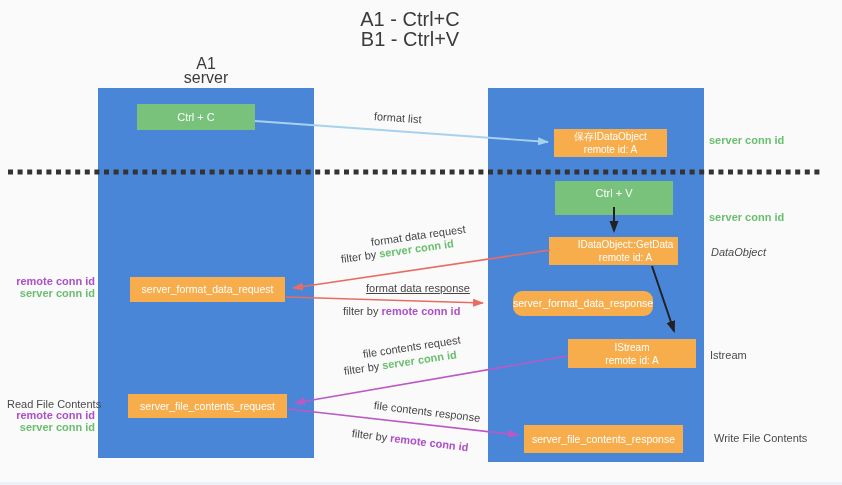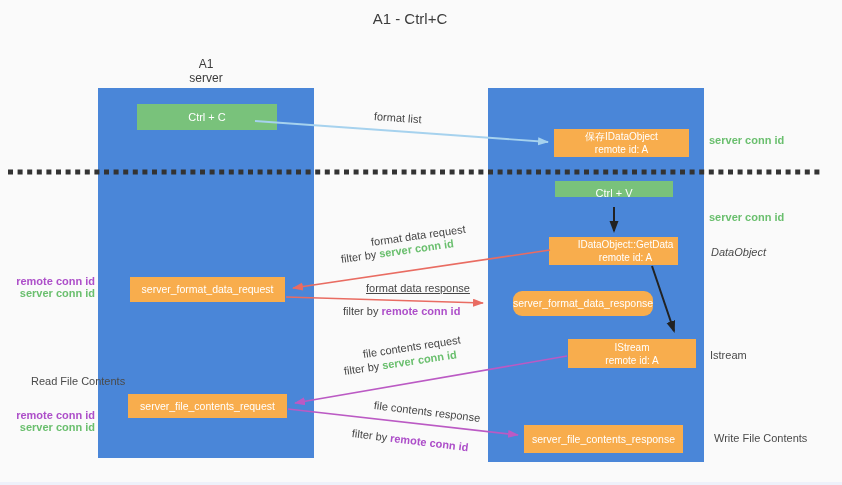--- a/index.html
+++ b/index.html
@@ -1,20 +1,20 @@
 <!DOCTYPE html>
 <html><head>
 <meta charset="utf-8">
 <style>
   html,body{margin:0;padding:0;}
   body{font-family:"Liberation Sans","DejaVu Sans",sans-serif;background:#fafafa;}
   #stage{position:relative;width:842px;height:485px;background:#fafafa;overflow:hidden;}
   .lifeline{position:absolute;background:#4a86d8;z-index:1;}
-  .col-header{position:absolute;width:216px;text-align:center;font-size:12px;color:#3b3b3b;line-height:14px;z-index:2;}
-  #title-block{position:absolute;left:300px;top:9px;width:220px;text-align:center;font-size:15px;color:#3b3b3b;line-height:20px;z-index:2;}
+  .col-header{position:absolute;width:216px;text-align:center;font-size:16px;color:#3b3b3b;line-height:14px;z-index:2;}
+  #title-block{position:absolute;left:300px;top:9px;width:220px;text-align:center;font-size:20px;color:#3b3b3b;line-height:20px;z-index:2;}
   .node{position:absolute;z-index:3;color:#fff;text-align:center;box-sizing:border-box;}
   .node-green{background:#79c27b;}
   .node-orange{background:#f8ad4d;}
   .node-1line{font-size:11px;}
   .node-2line{font-size:10px;line-height:12.5px;padding-top:2px;}
   .node-sm{font-size:10.5px;}
   .arrow-label{position:absolute;font-size:11px;color:#464646;white-space:nowrap;z-index:4;transform-origin:left center;}
   .side-label{position:absolute;font-size:11px;color:#4a4a4a;white-space:nowrap;z-index:4;}
   .lbl-green{color:#6abf6e;font-weight:bold;}
   .lbl-purple{color:#ad4fc9;font-weight:bold;}
@@ -24,40 +24,41 @@
 </style>
 </head>
 <body>
 
 <div id="stage">
 
   <div id="bottom-strip"></div>
 
   <div id="title-block">
     <div>A1 - Ctrl+C</div>
+    <div>B1 - Ctrl+V</div>
   </div>
 
   <div class="col-header" style="left:98px;top:57px;">
     <div>A1</div>
     <div>server</div>
   </div>
   <div class="col-header" style="left:488px;top:57px;">
   </div>
 
   <div class="lifeline" style="left:98px;top:88px;width:216px;height:370px;"></div>
   <div class="lifeline" style="left:488px;top:88px;width:216px;height:374px;"></div>
 
-  <div class="node node-green node-1line" style="left:137px;top:104px;width:140px;height:26px;line-height:26px;">Ctrl + C</div>
+  <div class="node node-green node-1line" style="left:137px;top:104px;width:118px;height:26px;line-height:26px;">Ctrl + C</div>
 
-  <div class="node node-orange node-2line" style="left:554px;top:129px;width:135px;height:28px;">
+  <div class="node node-orange node-2line" style="left:554px;top:129px;width:113px;height:28px;">
     <div>保存IDataObject</div>
     <div>remote id: A</div>
   </div>
 
-  <div class="node node-green node-1line" style="left:555px;top:181px;width:118px;height:16px;line-height:25px;">Ctrl + V</div>
+  <div class="node node-green node-1line" style="left:555px;top:181px;width:118px;height:34px;line-height:25px;">Ctrl + V</div>
 
   <div class="node node-orange node-2line" style="left:549px;top:237px;width:129px;height:28px;padding-left:24px;">
     <div>IDataObject::GetData</div>
     <div>remote id: A</div>
   </div>
 
   <div class="node node-orange node-sm" style="left:130px;top:277px;width:155px;height:25px;line-height:25px;">server_format_data_request</div>
 
   <div class="node node-orange node-sm" style="left:513px;top:291px;width:140px;height:25px;line-height:25px;border-radius:9px;">server_format_data_response</div>
 
@@ -87,21 +88,21 @@
   <span class="side-label lbl-green" style="left:709px;top:134px;">server conn id</span>
   <span class="side-label lbl-green" style="left:709px;top:211px;">server conn id</span>
   <span class="side-label" style="left:711px;top:246px;font-style:italic;">DataObject</span>
   <span class="side-label" style="left:710px;top:349px;">Istream</span>
   <span class="side-label" style="left:714px;top:432px;text-align:center;">Write File Contents</span>
 
   <div class="left-ids" style="top:275px;">
     <div class="lbl-purple">remote conn id</div>
     <div class="lbl-green">server conn id</div>
   </div>
-  <span class="side-label" style="left:7px;top:375px;margin-left:24px;">Read File Contents</span>
+  <span class="side-label" style="left:7px;top:398px;">Read File Contents</span>
   <div class="left-ids" style="top:409px;">
     <div class="lbl-purple">remote conn id</div>
     <div class="lbl-green">server conn id</div>
   </div>
 
   <svg id="arrow-layer" width="842" height="485" viewBox="0 0 842 485">
     <defs>
       <marker id="mBlue" markerUnits="userSpaceOnUse" markerWidth="12" markerHeight="10" refX="10" refY="4" orient="auto">
         <path d="M0,0 L11,4 L0,8 z" fill="#a6d2ee"></path>
       </marker>

